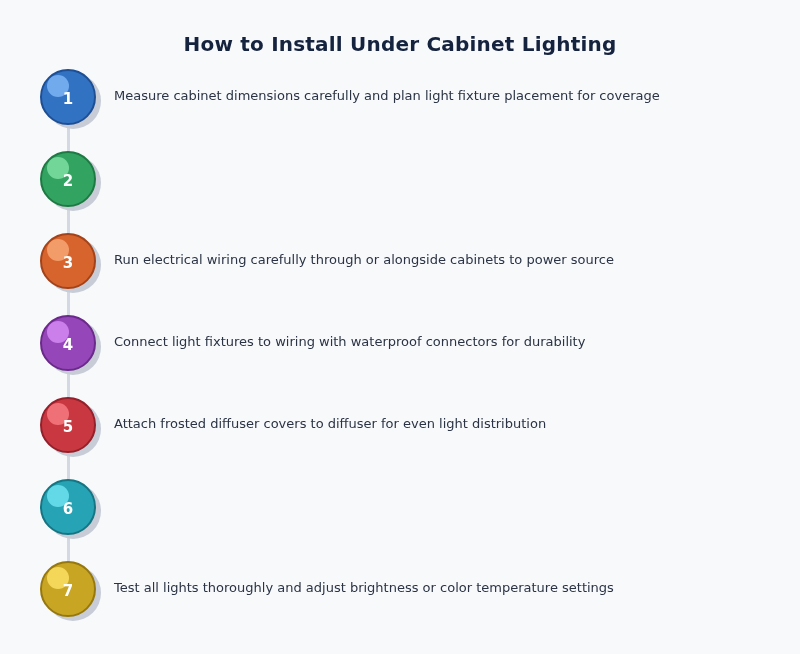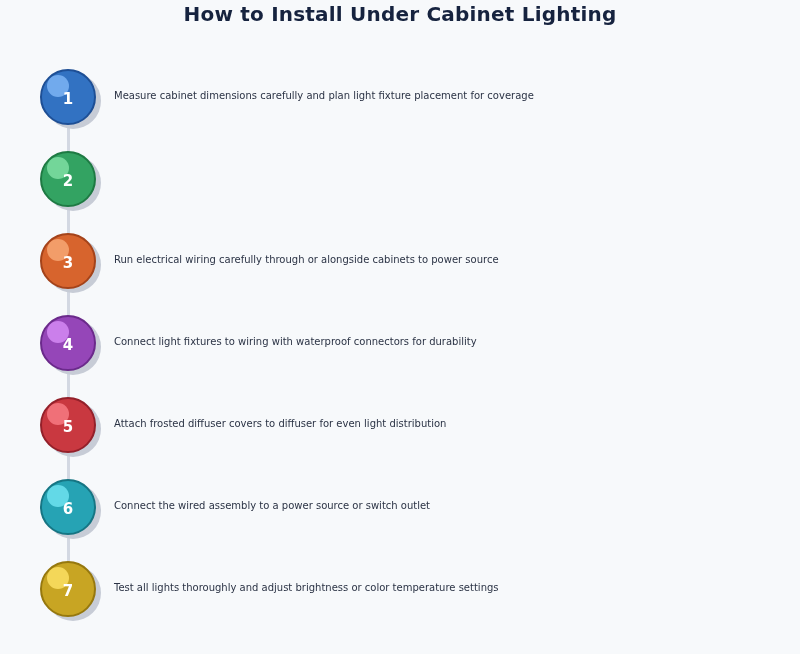--- a/index.html
+++ b/index.html
@@ -9,21 +9,21 @@
     body {
       width: 800px;
       height: 654px;
       background: #f7f9fb;
       font-family: "DejaVu Sans", sans-serif;
       position: relative;
       overflow: hidden;
     }
     .title {
       position: absolute;
-      top: 2px;
+      top: 32px;
       left: 0;
       width: 800px;
       text-align: center;
       font-size: 20px;
       font-weight: bold;
       color: #16233f;
       letter-spacing: 0.2px;
     }
     .connector {
       position: absolute;
@@ -75,21 +75,21 @@
       text-align: center;
       color: #ffffff;
       font-weight: bold;
       font-size: 15px;
       line-height: 18px;
     }
     .label {
       position: absolute;
       left: 114px;
       top: 18px;
-      font-size: 10px;
+      font-size: 13px;
       color: #2b3345;
       white-space: nowrap;
       line-height: 18px;
     }
   </style>
 </head>
 <body>
 
 <div class="title">How to Install Under Cabinet Lighting</div>
 
@@ -138,21 +138,20 @@
   </div>
   <div class="label">Attach frosted diffuser covers to diffuser for even light distribution</div>
 </div>
 
 <div class="step" style="top:479px">
   <div class="shadow"></div>
   <div class="circle" style="background: rgb(38, 163, 180); border-color: rgb(22, 117, 131);">
     <div class="highlight" style="background: rgb(110, 227, 240);"></div>
     <div class="num">6</div>
   </div>
-  <div class="label">Connect the wired assembly to a power source or switch outlet</div>
 </div>
 
 <div class="step" style="top:561px">
   <div class="shadow"></div>
   <div class="circle" style="background: rgb(200, 165, 35); border-color: rgb(150, 120, 14);">
     <div class="highlight" style="background: rgb(251, 223, 99);"></div>
     <div class="num">7</div>
   </div>
   <div class="label">Test all lights thoroughly and adjust brightness or color temperature settings</div>
 </div>

